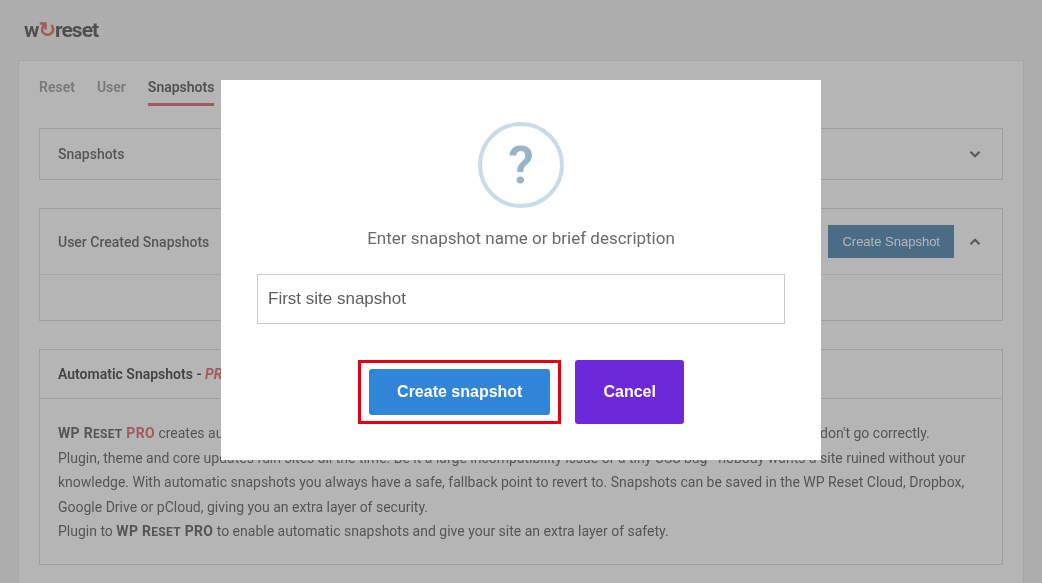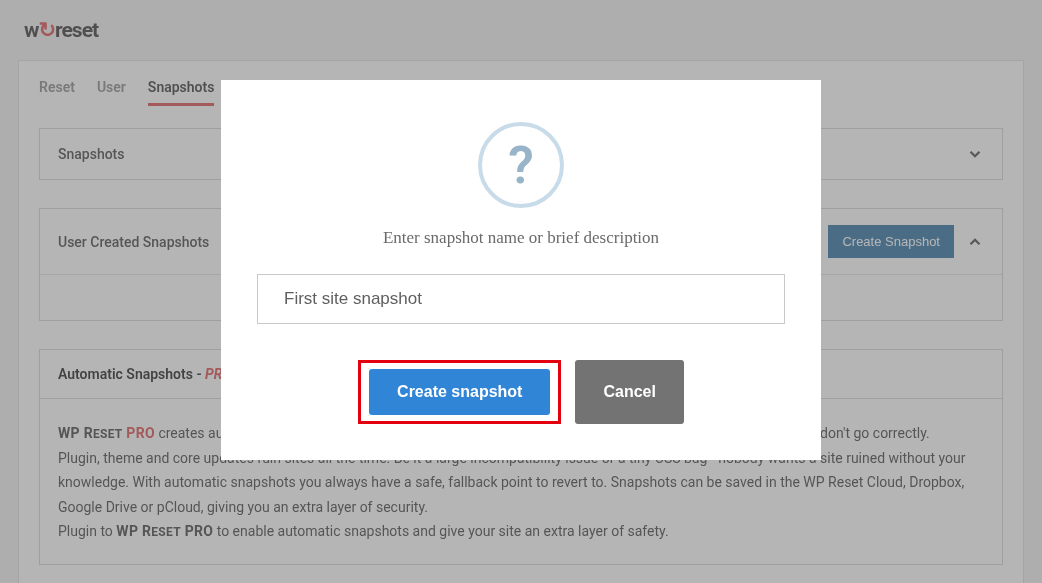--- a/index.html
+++ b/index.html
@@ -126,26 +126,25 @@
     .modal-title {
       font-size: 30px;
       font-weight: 600;
       color: #555;
       margin-bottom: 10px;
     }
     .modal-sub {
       color: #6a6a6a;
       font-size: 17px;
       margin-bottom: 26px;
-      font-family: Liberation Serif, serif;
     }
     .modal-input {
       width: 100%;
       max-width: 560px;
-      padding: 14px 26px;
+      padding: 14px 10px;
       font-size: 17px;
       border: 1px solid #c9c9c9;
       color: #5f5f5f;
       margin: 0 auto 36px auto;
       display: block;
       text-align: left;
     }
     .modal-buttons {
       display: flex;
       justify-content: center;
@@ -154,21 +153,21 @@
     .btn-modal {
       border: none;
       color: #fff;
       font-size: 16px;
       font-weight: 600;
       padding: 14px 28px;
       cursor: pointer;
       border-radius: 3px;
     }
     .btn-create { background: #3085d6; }
-    .btn-cancel { background: #737373; }
+    .btn-cancel { background: #6d28d9; }
     .highlight-box {
       border: 3px solid #e3000f;
       padding: 6px 8px 6px 8px;
       display: inline-flex;
     }
     .panel-pro-title {
       font-size: 14px;
       font-weight: 600;
     }
     .panel-pro-title .pro-suffix {

